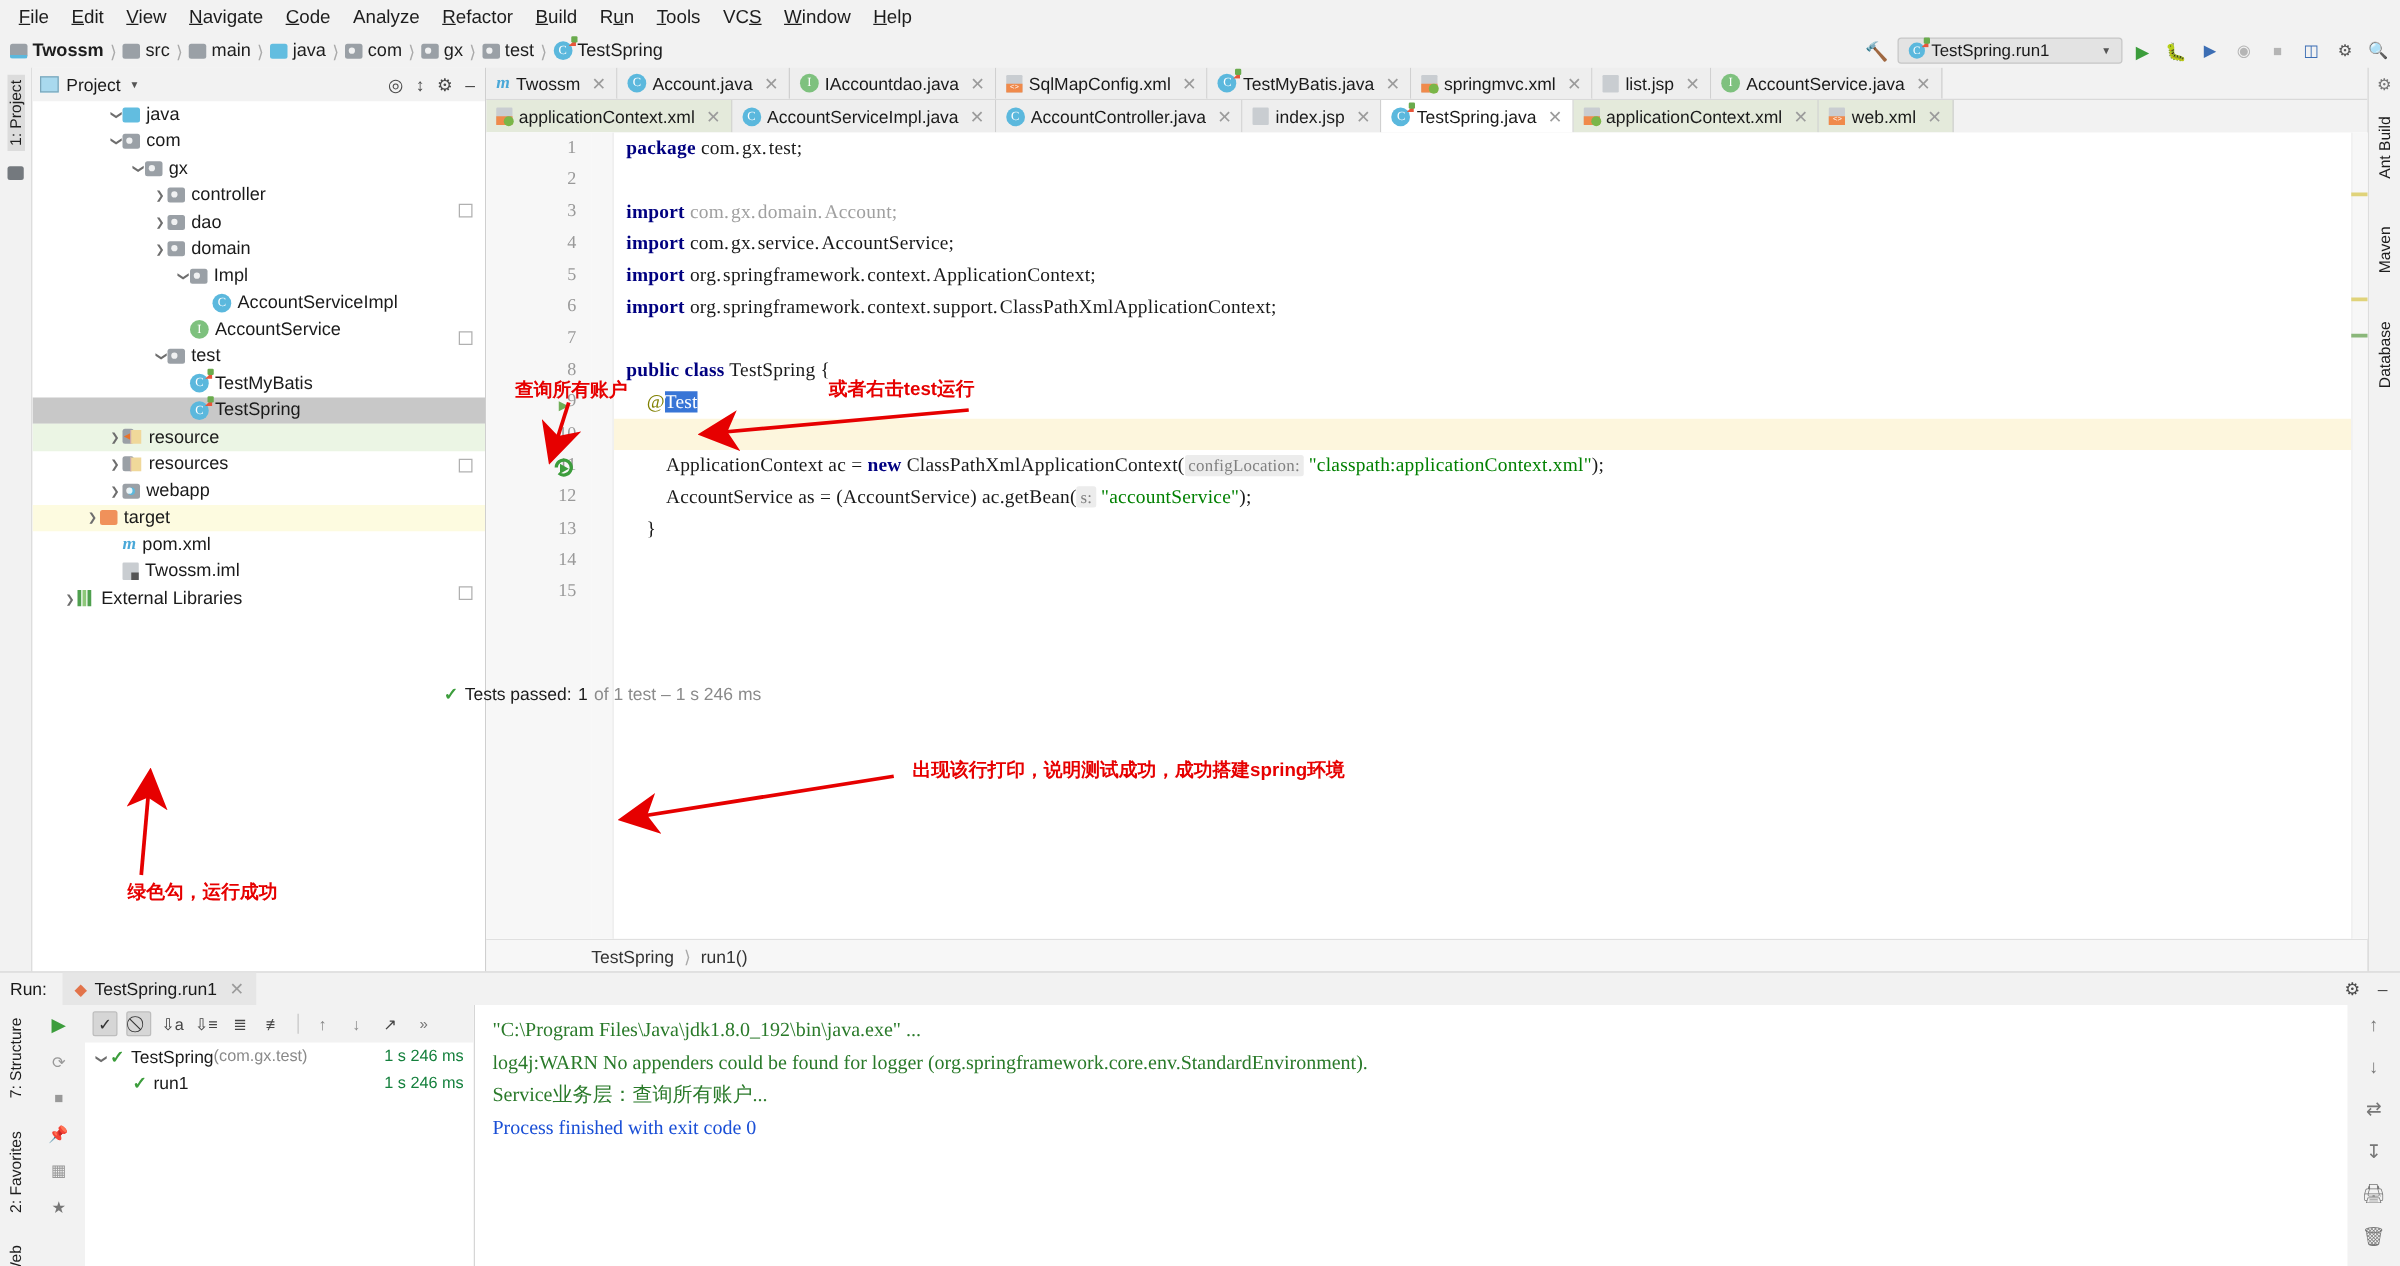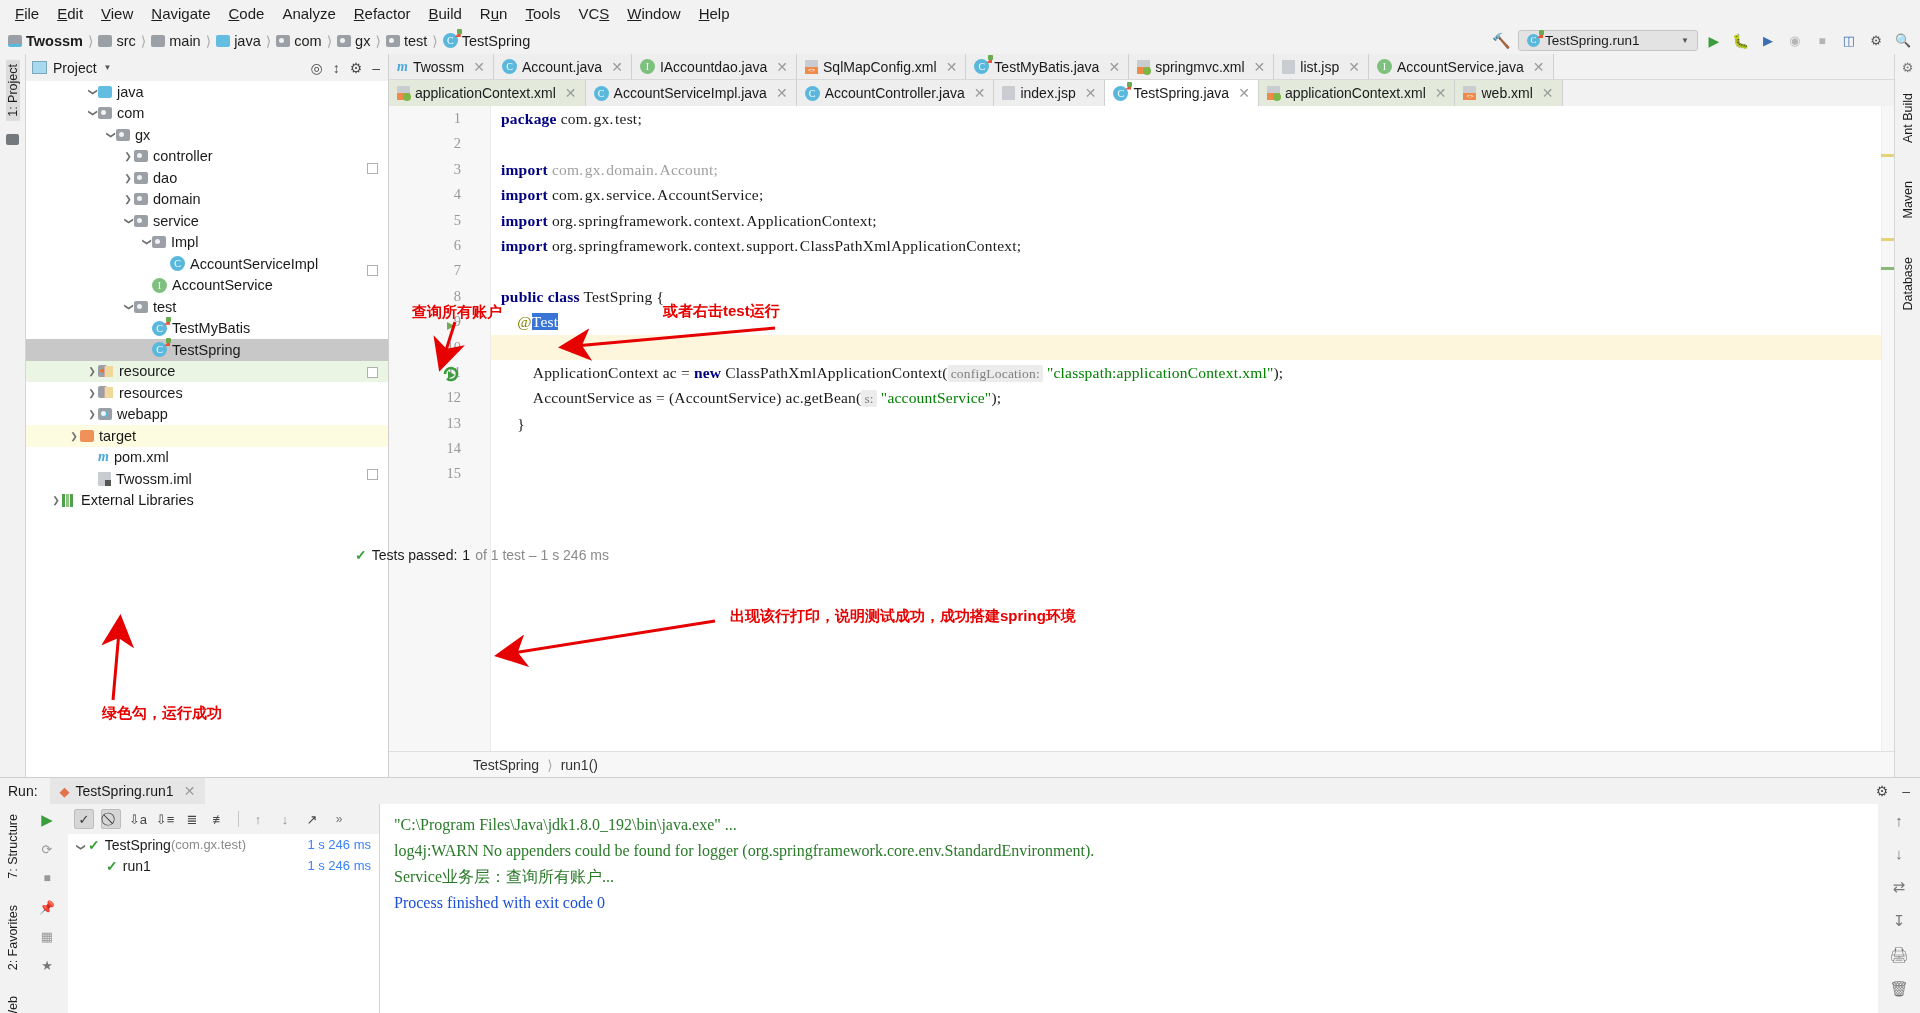--- a/index.html
+++ b/index.html
@@ -152,21 +152,21 @@
   #run-toolbar { width:42px; background:#f2f2f2; display:flex;flex-direction:column;
       align-items:center; padding-top:6px; gap:9px; }
   #tests-col { width:312px; background:#fff; border-right:1px solid #d6d6d6; display:flex;
       flex-direction:column; }
   #tests-toolbar { height:30px; display:flex; align-items:center; gap:7px; padding:0 6px;
       background:#f2f2f2; }
   .tt { width:20px;height:20px;display:flex;align-items:center;justify-content:center;
       font-size:13px;color:#444; }
   .tt.on { background:#d6d6d6; border:1px solid #bdbdbd; border-radius:2px;}
   .testrow { display:flex; align-items:center; height:21px; font-size:14px; padding-left:6px; }
-  .testrow .t-time { margin-left:auto; padding-right:8px; color:#3b82f6; font-size:13px;}
+  .testrow .t-time { margin-left:auto; padding-right:8px; color:#15803d; font-size:13px;}
   #console { flex:1; background:#fff; padding:8px 0 0 14px; position:relative; overflow:hidden; }
   .cline { font-family:"Liberation Serif",serif; font-size:16px; line-height:26px; white-space:pre; }
   .c-green { color:#2a7a2a; }
   .c-blue  { color:#1a4fd6; }
   #console-scroll { position:absolute; right:0; top:0; bottom:0; width:42px; background:#f2f2f2;
      display:flex; flex-direction:column; align-items:center; padding-top:8px; gap:16px; }
 
   
   .redtext { position:absolute; color:#e60000; font-weight:bold; font-size:15px;
      white-space:nowrap; z-index:60; font-family:"Liberation Sans",sans-serif;}
@@ -296,25 +296,20 @@
         </div>
         <div class="trow" style="padding-left: 96px;">
           <span class="arrow">❯</span>
           <span class="ficon grey" style="flex: 0 0 auto;"></span>
           <span class="tlabel">dao</span>
         </div>
         <div class="trow" style="padding-left: 96px;">
           <span class="arrow">❯</span>
           <span class="ficon grey" style="flex: 0 0 auto;"></span>
           <span class="tlabel">domain</span>
-        </div>
-        <div class="trow" style="padding-left: 96px;">
-          <span class="arrow" style="transform: rotate(-90deg); display: inline-block;">❮</span>
-          <span class="ficon grey" style="flex: 0 0 auto;"></span>
-          <span class="tlabel">service</span>
         </div>
         <div class="trow" style="padding-left: 114px;">
           <span class="arrow" style="transform: rotate(-90deg); display: inline-block;">❮</span>
           <span class="ficon grey" style="flex: 0 0 auto;"></span>
           <span class="tlabel">Impl</span>
         </div>
         <div class="trow" style="padding-left: 132px;">
           <span class="arrow"></span>
           <span class="cls-icon" style="flex: 0 0 auto;">C</span>
           <span class="tlabel">AccountServiceImpl</span>

